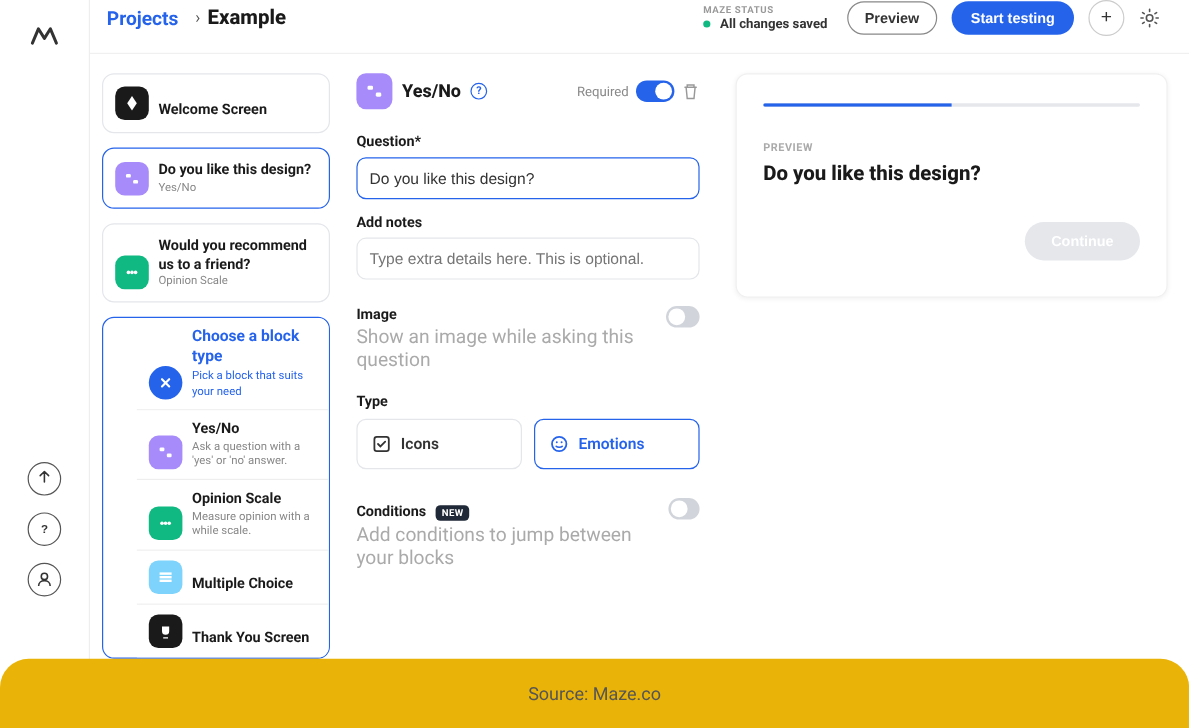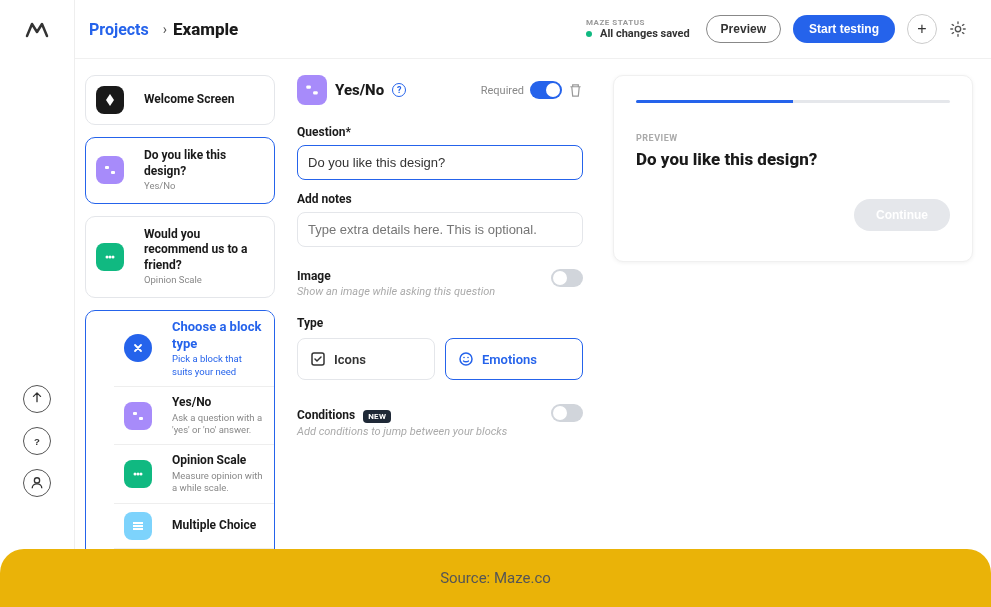--- a/index.html
+++ b/index.html
@@ -9,40 +9,40 @@
     .main { display: flex; flex: 1; overflow: hidden; }
     
     .left-rail { width: 75px; border-right: 1px solid #eee; display: flex; flex-direction: column; align-items: center; padding-top: 18px; position: relative; }
     .logo { width: 24px; height: 20px; }
     .rail-bottom { position: absolute; bottom: 110px; display: flex; flex-direction: column; align-items: center; gap: 14px; }
     .rail-btn { width: 28px; height: 28px; border-radius: 50%; border: 1.5px solid #555; display: flex; align-items: center; justify-content: center; cursor: pointer; background: none; }
     .rail-btn svg { width: 14px; height: 14px; }
     
     .content { flex: 1; display: flex; flex-direction: column; }
     
-    .header { display: flex; align-items: center; padding: 14px 24px 14px 14px; border-bottom: 1px solid #f0f0f0; }
+    .header { display: flex; align-items: center; padding: 0 24px 14px 14px; border-bottom: 1px solid #f0f0f0; }
     .crumb { font-size: 16px; font-weight: 700; color: #2563eb; margin-right: 8px; }
     .chevron { margin: 0 6px; color: #555; font-size: 14px; }
     .crumb-title { font-size: 17px; font-weight: 800; color: #1a1a1a; }
     .header-right { margin-left: auto; display: flex; align-items: center; gap: 12px; }
     .maze-status { display: flex; flex-direction: column; align-items: flex-start; margin-right: 4px; }
     .maze-status-label { font-size: 8px; font-weight: 700; letter-spacing: 0.5px; color: #999; }
     .maze-status-val { font-size: 11px; font-weight: 700; color: #333; display: flex; align-items: center; gap: 8px; }
     .dot { width: 6px; height: 6px; border-radius: 50%; background: #10b981; }
     .btn-preview { padding: 6px 14px; border-radius: 18px; border: 1.5px solid #888; background: #fff; font-size: 12px; font-weight: 600; color: #333; cursor: pointer; }
     .btn-primary { padding: 7px 16px; border-radius: 18px; border: none; background: #2563eb; color: #fff; font-size: 12px; font-weight: 600; cursor: pointer; }
     .btn-icon { width: 30px; height: 30px; border-radius: 50%; border: 1.5px solid #ccc; display: flex; align-items: center; justify-content: center; cursor: pointer; background: #fff; font-size: 16px; font-weight: 400; color: #333; }
     .gear { width: 18px; height: 18px; cursor: pointer; color: #555; }
     
     .cols { display: flex; flex: 1; overflow: hidden; }
     .col-blocks { width: 210px; padding: 16px 10px; }
     .col-editor { width: 310px; padding: 16px 12px; }
     .col-preview { flex: 1; padding: 16px 18px; }
     
-    .block-card { border: 1px solid #e4e6ea; border-radius: 10px; padding: 10px 10px; margin-bottom: 12px; display: flex; align-items: center; gap: 20px; background: #fff; cursor: pointer; }
+    .block-card { border: 1px solid #e4e6ea; border-radius: 10px; padding: 10px 10px; margin-bottom: 12px; display: flex; align-items: flex-end; gap: 8px; background: #fff; cursor: pointer; }
     .block-card.selected { border: 1.5px solid #2563eb; border-radius: 10px; }
     .block-icon { width: 28px; height: 28px; border-radius: 8px; display: flex; align-items: center; justify-content: center; flex-shrink: 0; }
     .icon-welcome { background: #1a1a1a; }
     .icon-yesno { background: #a78bfa; }
     .icon-scale { background: #10b981; }
     .icon-choice { background: #7dd3fc; }
     .icon-thank { background: #1a1a1a; }
     .icon-close { background: #2563eb; border-radius: 50%; }
     .block-body { flex: 1; }
     .block-title { font-size: 12px; font-weight: 700; color: #1a1a1a; line-height: 1.3; }
@@ -67,21 +67,21 @@
     .toggle.on::after { right: 2px; }
     .toggle.off::after { left: 2px; }
     .trash { width: 15px; height: 15px; color: #999; cursor: pointer; }
     
     .field-label { font-size: 12px; font-weight: 700; color: #1a1a1a; margin-bottom: 6px; }
     .field-input { width: 100%; padding: 9px 10px; border: 1.5px solid #2563eb; border-radius: 8px; font-size: 13px; color: #333; outline: none; margin-bottom: 12px; }
     .field-input.muted { border: 1px solid #e4e6ea; color: #aaa; }
     
     .section-row { display: flex; align-items: flex-start; justify-content: space-between; margin-top: 10px; }
     .section-label { font-size: 12px; font-weight: 700; color: #1a1a1a; }
-    .section-sub { font-size: 11px; color: #aaa; margin-top: 2px; font-style: italic; }
+    .section-sub { font-size: 16px; color: #aaa; margin-top: 2px; }
     .badge-new { display: inline-block; background: #1f2937; color: #fff; font-size: 8px; padding: 2px 5px; border-radius: 4px; margin-left: 4px; font-weight: 700; letter-spacing: 0.3px; }
     
     .type-options { display: flex; gap: 10px; margin-top: 8px; }
     .type-opt { flex: 1; padding: 12px; border-radius: 8px; border: 1px solid #e4e6ea; display: flex; align-items: center; gap: 8px; font-size: 13px; font-weight: 600; cursor: pointer; color: #333; }
     .type-opt.selected { border: 1.5px solid #2563eb; color: #2563eb; }
     
     .preview-card { background: #fff; border-radius: 10px; box-shadow: 0 1px 4px rgba(0,0,0,0.06); padding: 24px 22px 30px; border: 1px solid #f0f0f0; }
     .prog-bar { width: 100%; height: 3px; background: #e5e7eb; border-radius: 3px; margin-bottom: 30px; overflow: hidden; }
     .prog-fill { height: 100%; background: #2563eb; }
     .preview-label { font-size: 9px; font-weight: 700; letter-spacing: 0.5px; color: #aaa; margin-bottom: 6px; }

